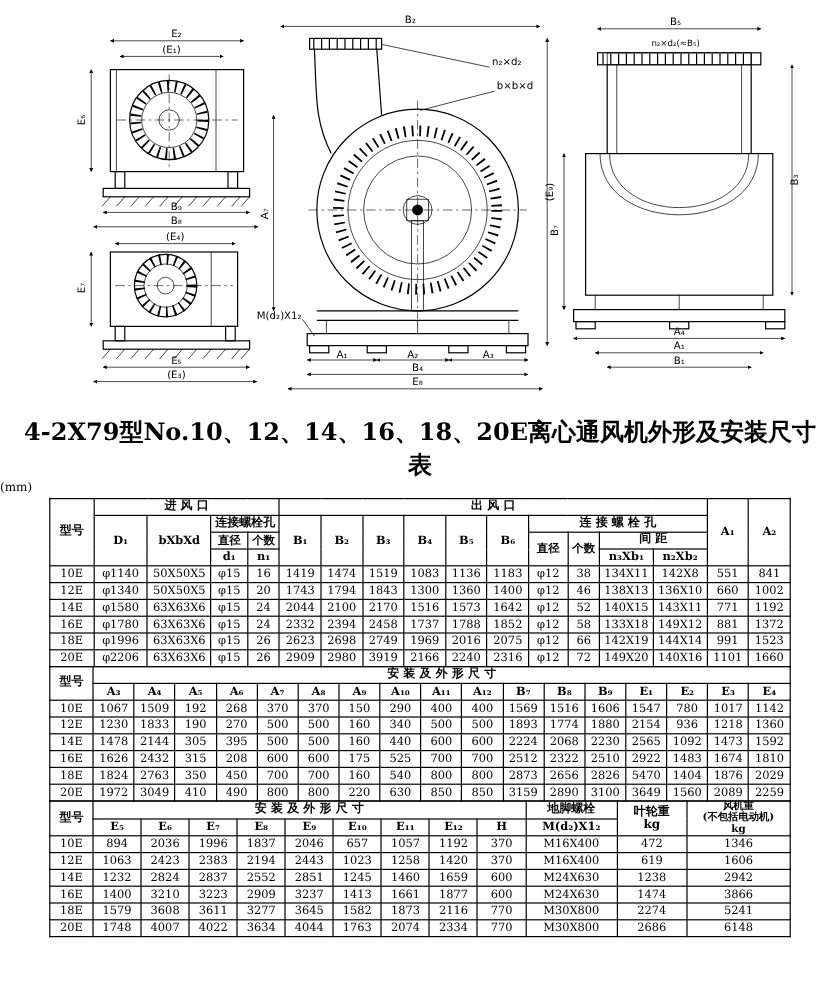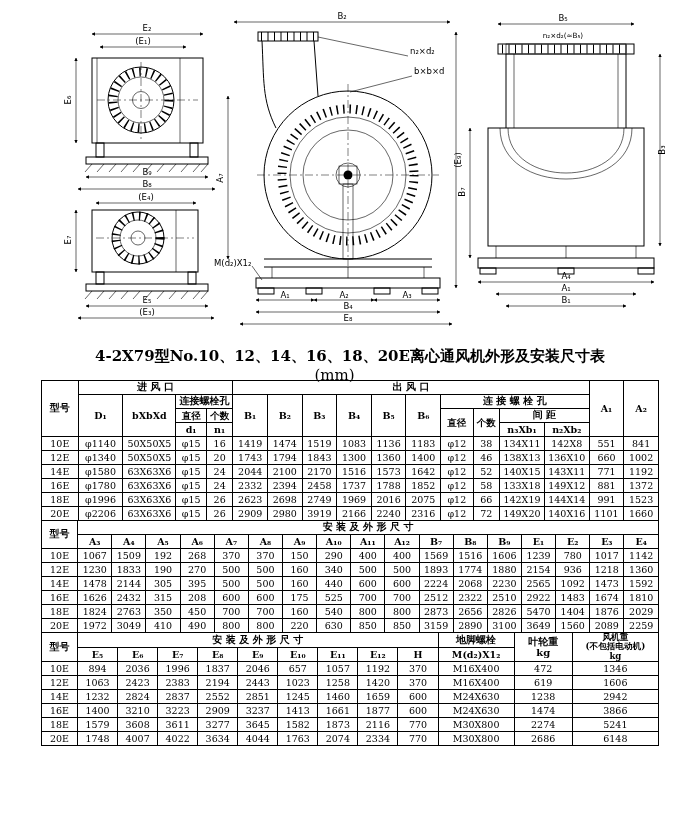--- a/index.html
+++ b/index.html
@@ -8,22 +8,22 @@
   .ln{fill:none;stroke:#000;stroke-width:1;}
   .tn{fill:none;stroke:#000;stroke-width:.6;}
   .cl{fill:none;stroke:#000;stroke-width:.5;stroke-dasharray:8 3 2 3;}
   .dim{stroke:#000;stroke-width:.6;marker-start:url(#ar);marker-end:url(#ar);}
   .ldr{stroke:#000;stroke-width:.6;fill:none;}
   .tick{stroke:#000;stroke-width:9;fill:none;stroke-dasharray:1.5 5;}
   .tickf{stroke:#000;stroke-width:9;fill:none;stroke-dasharray:1 5.5;}
   .lbl{font-size:8.5px;fill:#000;}
   .lbl-sm{font-size:7.2px;fill:#000;}
   .fig-caption{text-align:center;font-size:14px;margin:4px 0 2px;}
-  .tbl-title{text-align:center;font-size:15px;font-weight:bold;margin:2px 16px 0;}
-  .unit{text-align:center;font-size:15px;padding-right:31px;height:14px;}
+  .tbl-title{text-align:center;font-size:20px;font-weight:bold;margin:2px 16px 0;}
+  .unit{text-align:left;font-size:10px;padding-right:31px;height:14px;}
   table{border-collapse:collapse;table-layout:fixed;margin:0 auto;width:618px;font-size:9.5px;}
   .tbl2,.tbl3{margin-top:-1px;}
   th,td{border:1px solid #000;text-align:center;vertical-align:middle;padding:0;line-height:1.25;height:13px;overflow:hidden;white-space:nowrap;}
   th{font-weight:bold;font-size:9.5px;}
   th.ch{font-size:10px;}
   th.sm{font-size:8.6px;line-height:1.1;}
   .blk{display:block;line-height:1.1;}
 </style>
 </head>
 <body>
@@ -398,21 +398,21 @@
           <td>268</td>
           <td>370</td>
           <td>370</td>
           <td>150</td>
           <td>290</td>
           <td>400</td>
           <td>400</td>
           <td>1569</td>
           <td>1516</td>
           <td>1606</td>
-          <td>1239</td>
+          <td>1547</td>
           <td>780</td>
           <td>1017</td>
           <td>1142</td>
         </tr>
         <tr>
           <td>12E</td>
           <td>1230</td>
           <td>1833</td>
           <td>190</td>
           <td>270</td>

